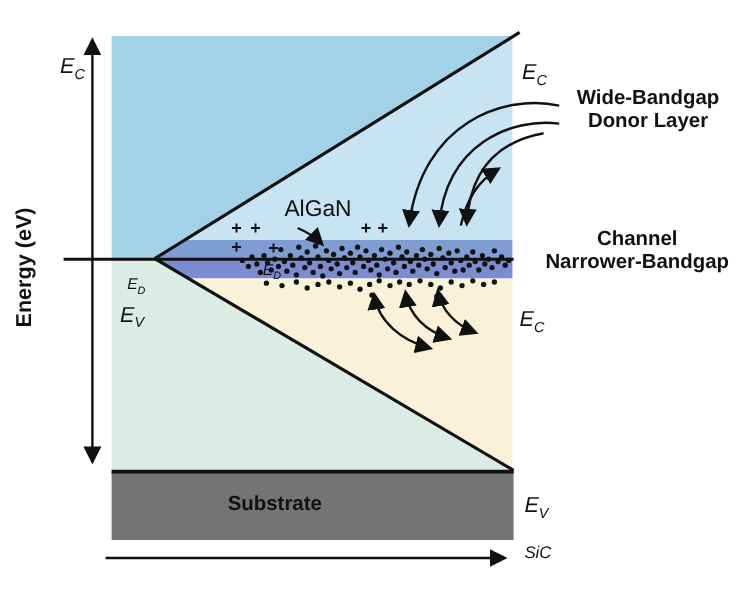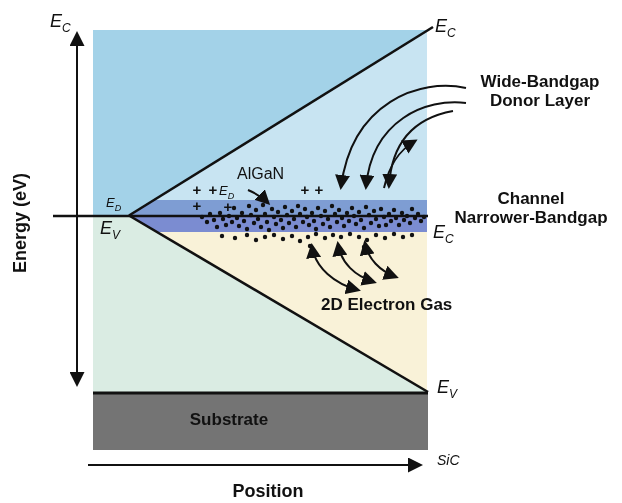--- a/index.html
+++ b/index.html
@@ -1,29 +1,29 @@
 <!DOCTYPE html>
 <html><head>
 <meta charset="utf-8">
 <style>
   html,body{margin:0;padding:0;background:#fff;}
   #fig{position:relative;width:622px;height:503px;background:#ffffff;overflow:hidden;
        font-family:"Liberation Sans",sans-serif;color:#111;}
   #fig svg{position:absolute;left:0;top:0;}
   .lbl{position:absolute;white-space:nowrap;line-height:1.1;}
-  .elbl{font-style:italic;font-size:18px;}
+  .elbl{font-style:italic;font-size:18px;margin-top:34px;}
   .elbl sub{font-size:12px;font-style:italic;}
   .elbl.small{font-size:13px;}
   .elbl.small sub{font-size:9px;}
   .center{text-align:center;}
   .ylab{left:-59px;top:213px;width:160px;text-align:center;transform:rotate(-90deg);
         font-weight:bold;font-size:18px;}
   .xlab{left:178px;top:482px;width:180px;text-align:center;font-weight:bold;font-size:18px;}
   .sic{font-style:italic;font-size:14px;}
-  .algan{font-size:16px;}
+  .algan{font-size:19px;}
   .ann{font-weight:bold;font-size:17px;}
   .substrate{left:93px;top:411px;width:272px;text-align:center;font-weight:bold;font-size:17px;}
 </style>
 </head>
 <body>
 
 <div id="fig">
 
   <svg width="622" height="503" viewBox="0 0 622 503">
     <defs>
@@ -184,21 +184,20 @@
         <text x="197" y="195">+</text>
         <text x="213" y="195">+</text>
         <text x="305" y="195">+</text>
         <text x="319" y="195">+</text>
         <text x="197" y="211">+</text>
         <text x="228" y="212">+</text>
       </g>
   </svg>
 
   <div class="lbl ylab">Energy (eV)</div>
-  <div class="lbl xlab">Position</div>
   <div class="lbl sic" style="left:437px;top:453px;">SiC</div>
 
   <div class="lbl elbl" style="left:50px;top:12px;">
     <span>E</span><sub>C</sub>
   </div>
   <div class="lbl elbl" style="left:435px;top:17px;">
     <span>E</span><sub>C</sub>
   </div>
   <div class="lbl elbl small" style="left:106px;top:196px;">
     <span>E</span><sub>D</sub>
@@ -221,17 +220,16 @@
   <div class="lbl ann center" style="left:455px;top:73px;width:170px;">
     <div>Wide-Bandgap</div>
     <div>Donor Layer</div>
   </div>
 
   <div class="lbl ann center" style="left:440px;top:190px;width:182px;">
     <div>Channel</div>
     <div>Narrower-Bandgap</div>
   </div>
 
-  <div class="lbl ann" style="left:321px;top:296px;">2D Electron Gas</div>
 
   <div class="lbl substrate">Substrate</div>
 
 </div>
 
 </body></html>

